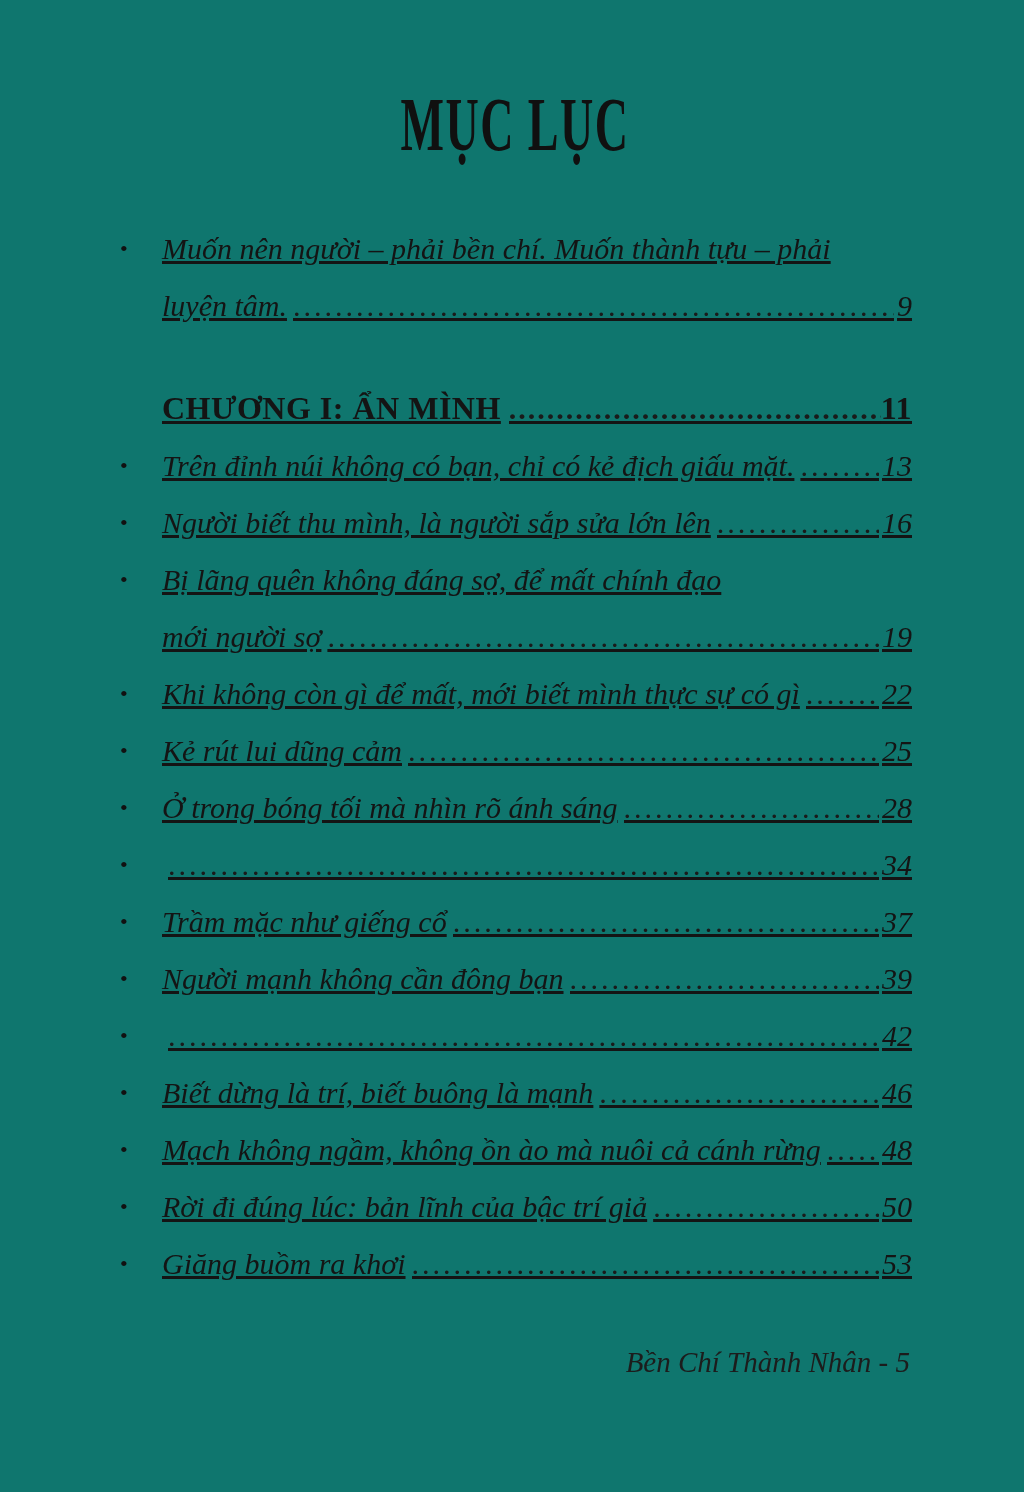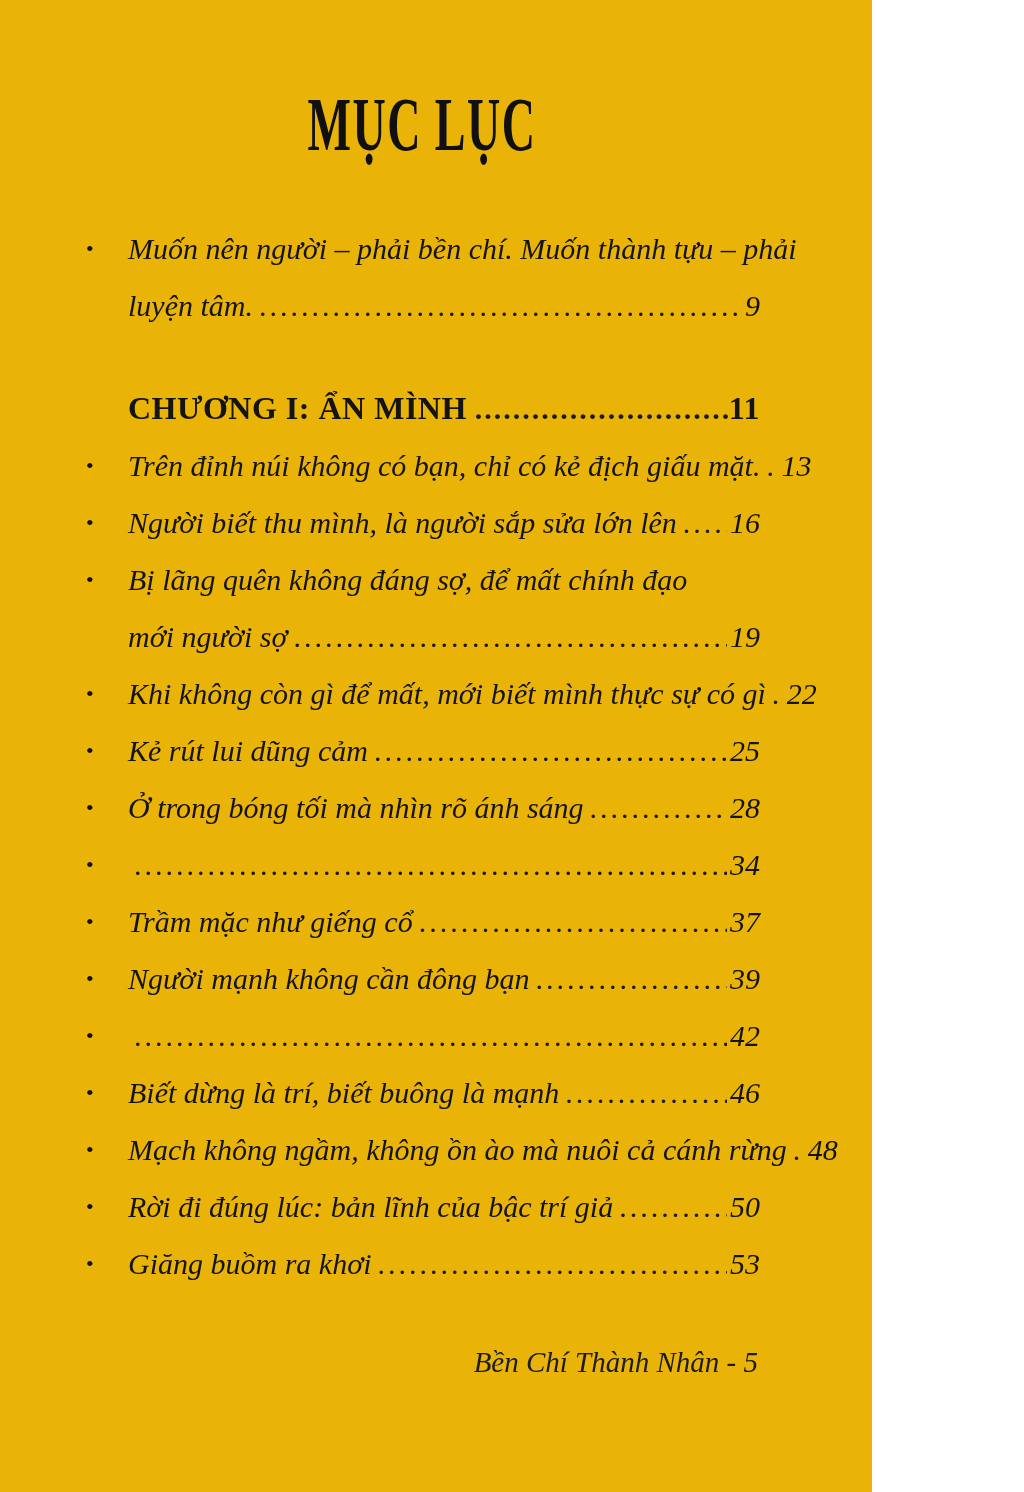--- a/index.html
+++ b/index.html
@@ -2,28 +2,28 @@
 <html><head>
 <meta charset="utf-8">
 <style>
   html, body {
     margin: 0;
     padding: 0;
     background: #ffffff;
   }
   .page {
     position: relative;
-    width: 872px;
+    width: 1024px;
     height: 1492px;
-    background: #eab308;
+    background: #0f766e;
     color: #121212;
     font-family: "Liberation Serif", serif;
     overflow: hidden;
     box-sizing: border-box;
-    padding: 88px 112px 0 84px;
+    padding: 88px 112px 0 118px;
   }
   .title-wrap {
     text-align: center;
     margin: 0 0 58px 0;
   }
   .title {
     display: inline-block;
     font-family: "Liberation Serif", serif;
     font-weight: 700;
     font-size: 64px;
@@ -53,20 +53,21 @@
     font-style: normal;
     font-size: 22px;
     color: #111;
     text-align: left;
     padding-left: 2px;
     box-sizing: border-box;
   }
   .content {
     flex: 1 1 auto;
     min-width: 0;
+    text-decoration: underline;
   }
   .line {
     line-height: 57px;
   }
   .lastline {
     display: flex;
     align-items: baseline;
   }
   .txt {
     white-space: nowrap;

